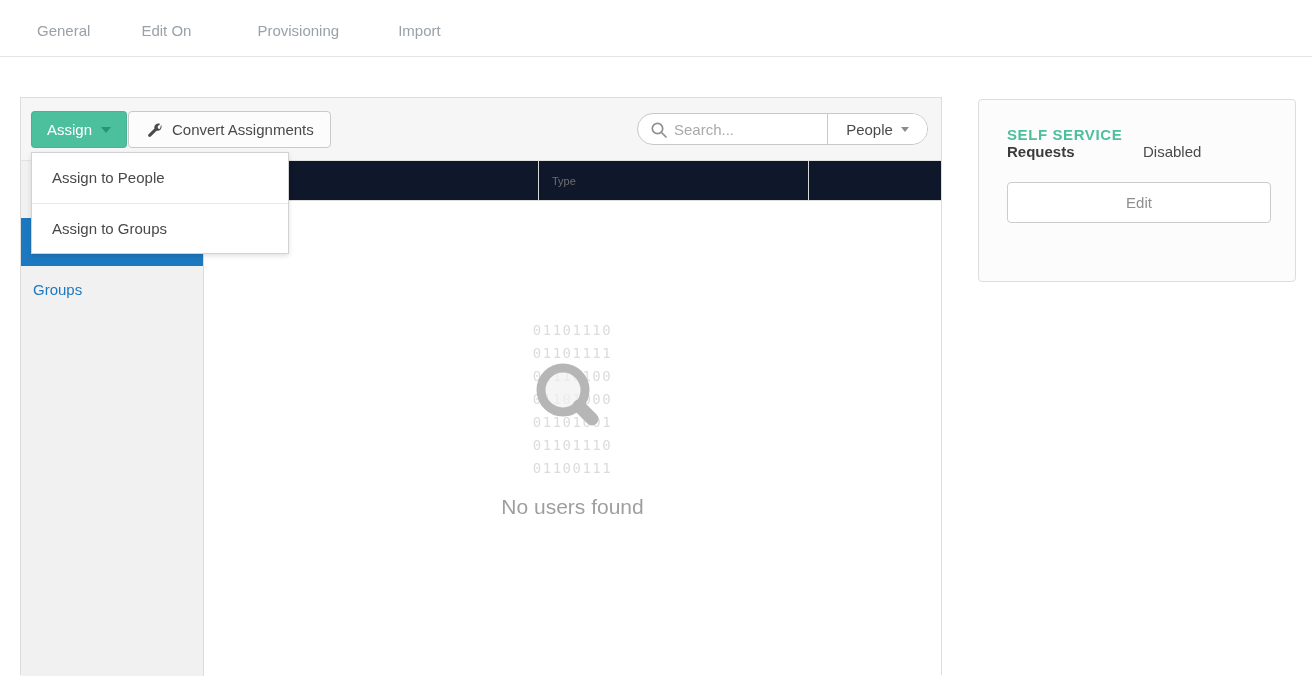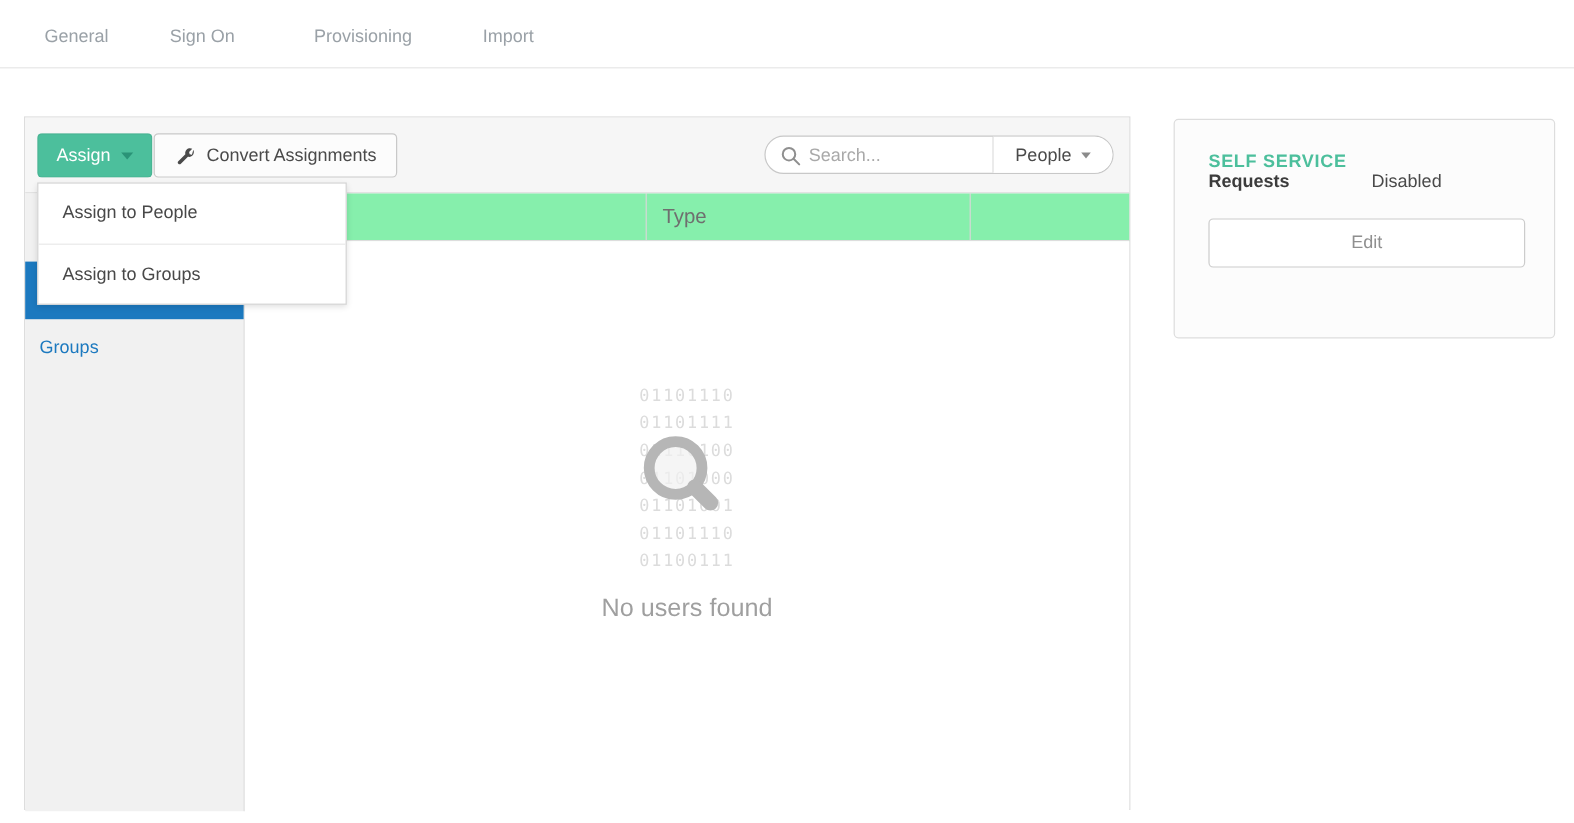--- a/index.html
+++ b/index.html
@@ -99,22 +99,22 @@
     padding-top:57px;flex:none;
   }
   .side-item{
     height:48px;line-height:48px;padding-left:19px;font-size:15px;cursor:pointer;
   }
   .side-item.selected{background:var(--selected-blue);color:#fff;}
   .side-item.plain{color:var(--selected-blue);padding-left:12px;}
 
   .right-col{flex:1;display:flex;flex-direction:column;min-width:0;}
   .thead{
-    height:40px;background:#86efac;border-bottom:1px solid var(--border);
-    display:flex;align-items:center;font-size:17px;color:#6f6f6f;flex:none;
+    height:40px;background:#0f172a;border-bottom:1px solid var(--border);
+    display:flex;align-items:center;font-size:11px;color:#6f6f6f;flex:none;
   }
   .th{height:100%;display:flex;align-items:center;padding-left:13px;}
   .th-0{width:334px;}
   .th-1{width:270px;border-left:1px solid #d8d8d8;}
   .th-2{flex:1;border-left:1px solid #d8d8d8;}
 
   
   .content{position:relative;flex:1;background:#fff;}
   .binary-art{
     position:absolute;left:0;right:0;top:118px;text-align:center;
@@ -142,21 +142,21 @@
   .edit-btn{
     margin-top:22px;width:100%;height:41px;background:#fff;border:1px solid #cccccc;
     border-radius:4px;font-size:15px;color:#8f8f8f;
   }
 </style>
 </head>
 <body>
 
 <nav class="tabs">
   <div class="tab tab-m1">General</div>
-  <div class="tab tab-m2">Sign On</div>
+  <div class="tab tab-m2">Edit On</div>
   <div class="tab tab-m3">Provisioning</div>
   <div class="tab tab-m4">Import</div>
 </nav>
 
 <section class="panel">
 
   <div class="toolbar">
     <button class="btn assign-btn">
       <span>Assign</span>
       <span class="caret"></span>

